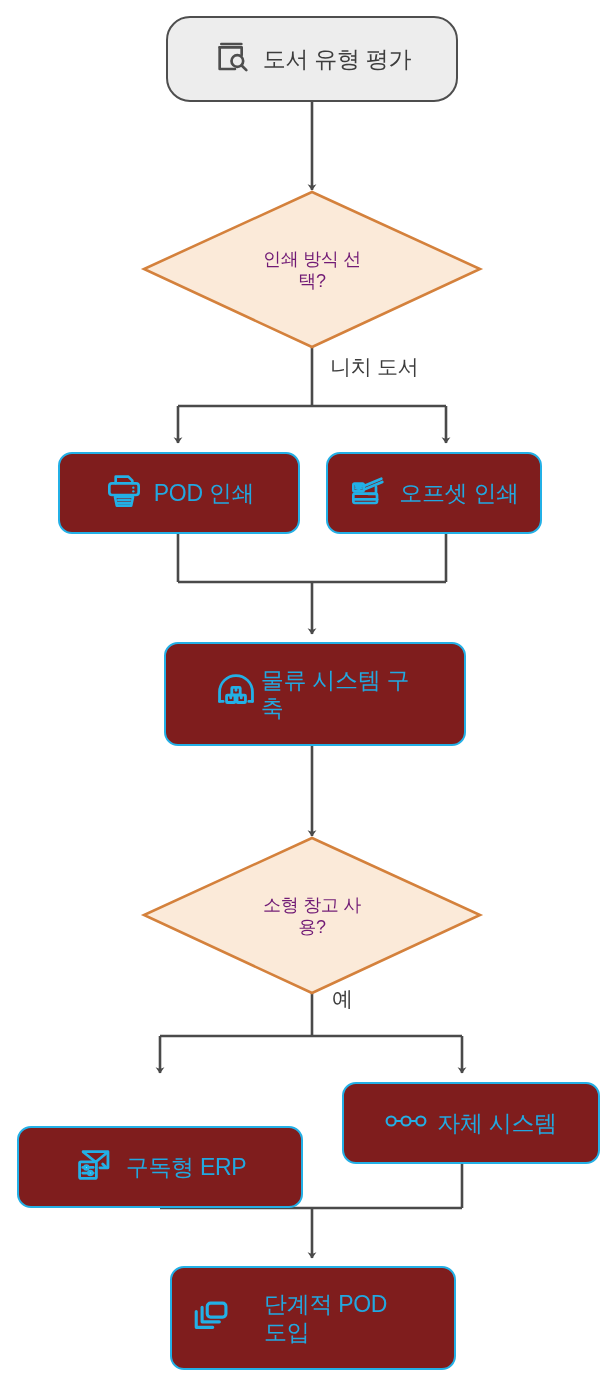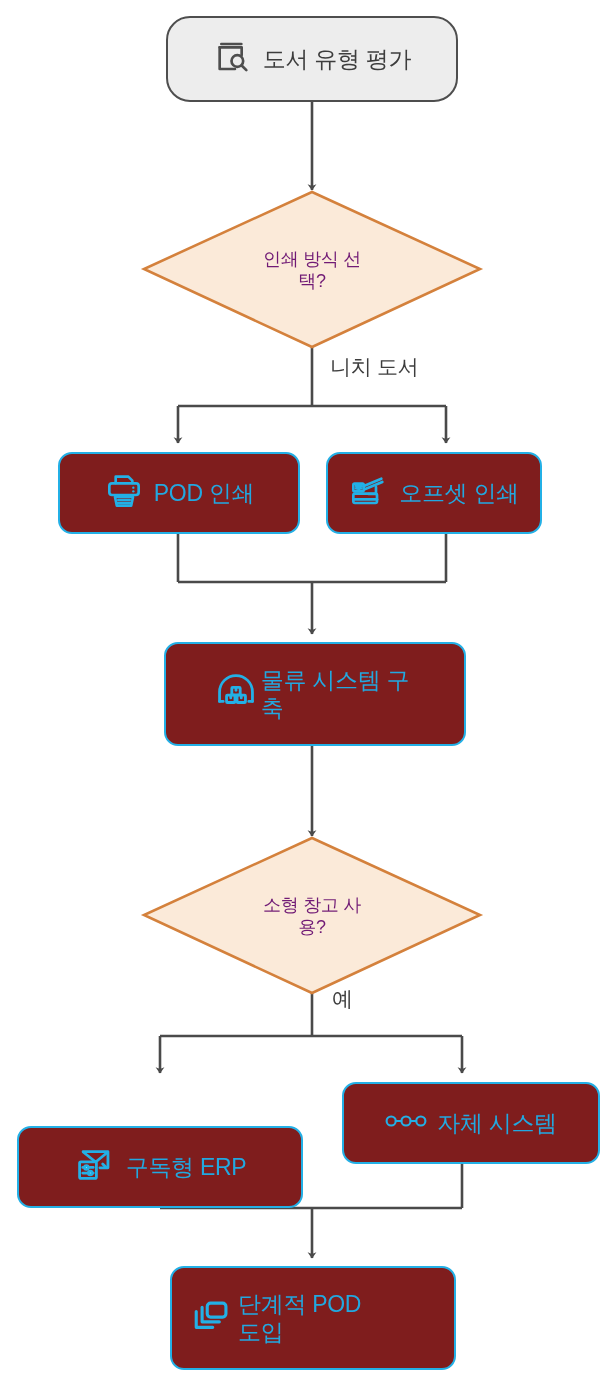--- a/index.html
+++ b/index.html
@@ -196,21 +196,21 @@
         <circle cx="17" cy="7" r="3.7"></circle>
         <circle cx="29" cy="7" r="3.7"></circle>
         <path d="M8.7 7h4.6M20.7 7h4.6"></path>
       </svg>
     </span>
     <span class="lbl">자체 시스템</span>
   </div>
 </div>
 
 <div class="node n-proc" style="left:170px;top:1266px;width:286px;height:104px;">
-  <div class="inner" style="justify-content:flex-start;gap:4px;padding-left:18px;">
+  <div class="inner" style="justify-content:flex-start;gap:30px;padding-left:18px;">
     <span class="ico">
       <svg width="44" height="44" viewBox="0 0 24 24" fill="none" stroke="#23b0e6" stroke-width="1.7" stroke-linecap="round" stroke-linejoin="round">
         <path d="M3.4 9.6v8.6h9"></path>
         <path d="M6.6 7.2v8h9.4"></path>
         <rect x="9.4" y="5" width="10.2" height="7.6" rx="1.8"></rect>
       </svg>
     </span>
     <span class="lbl two">단계적 POD
 도입</span>
   </div>

